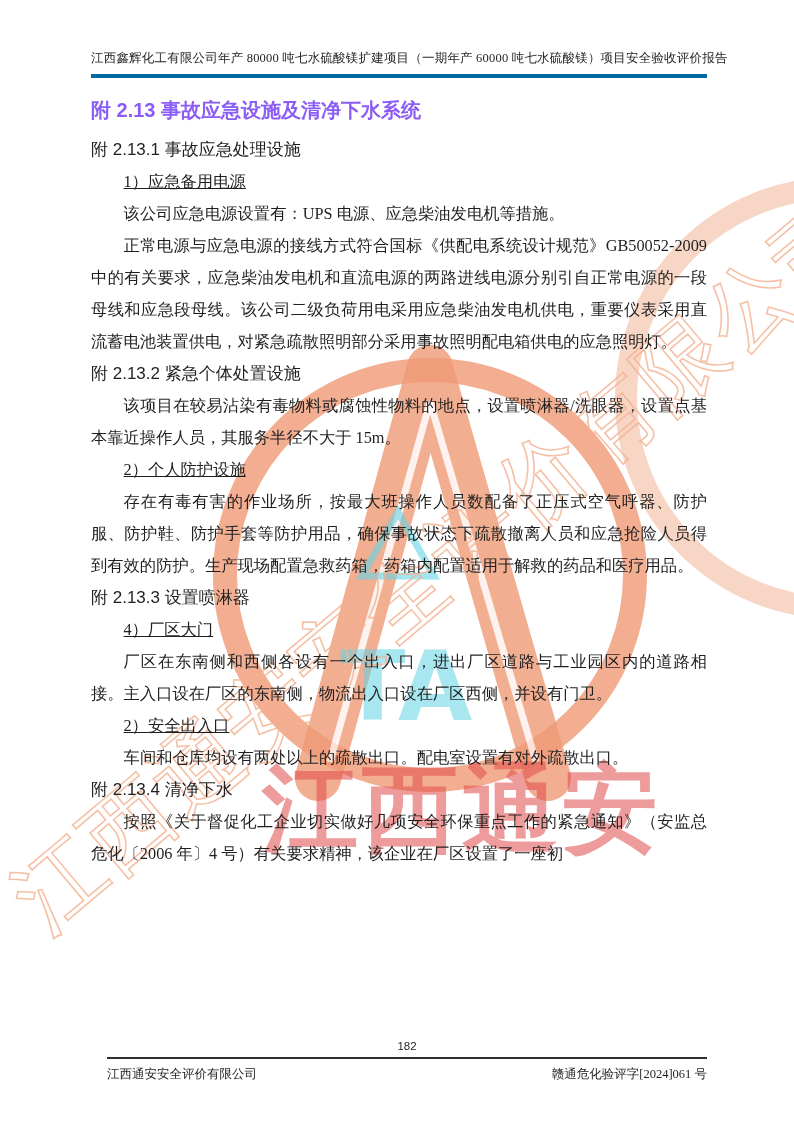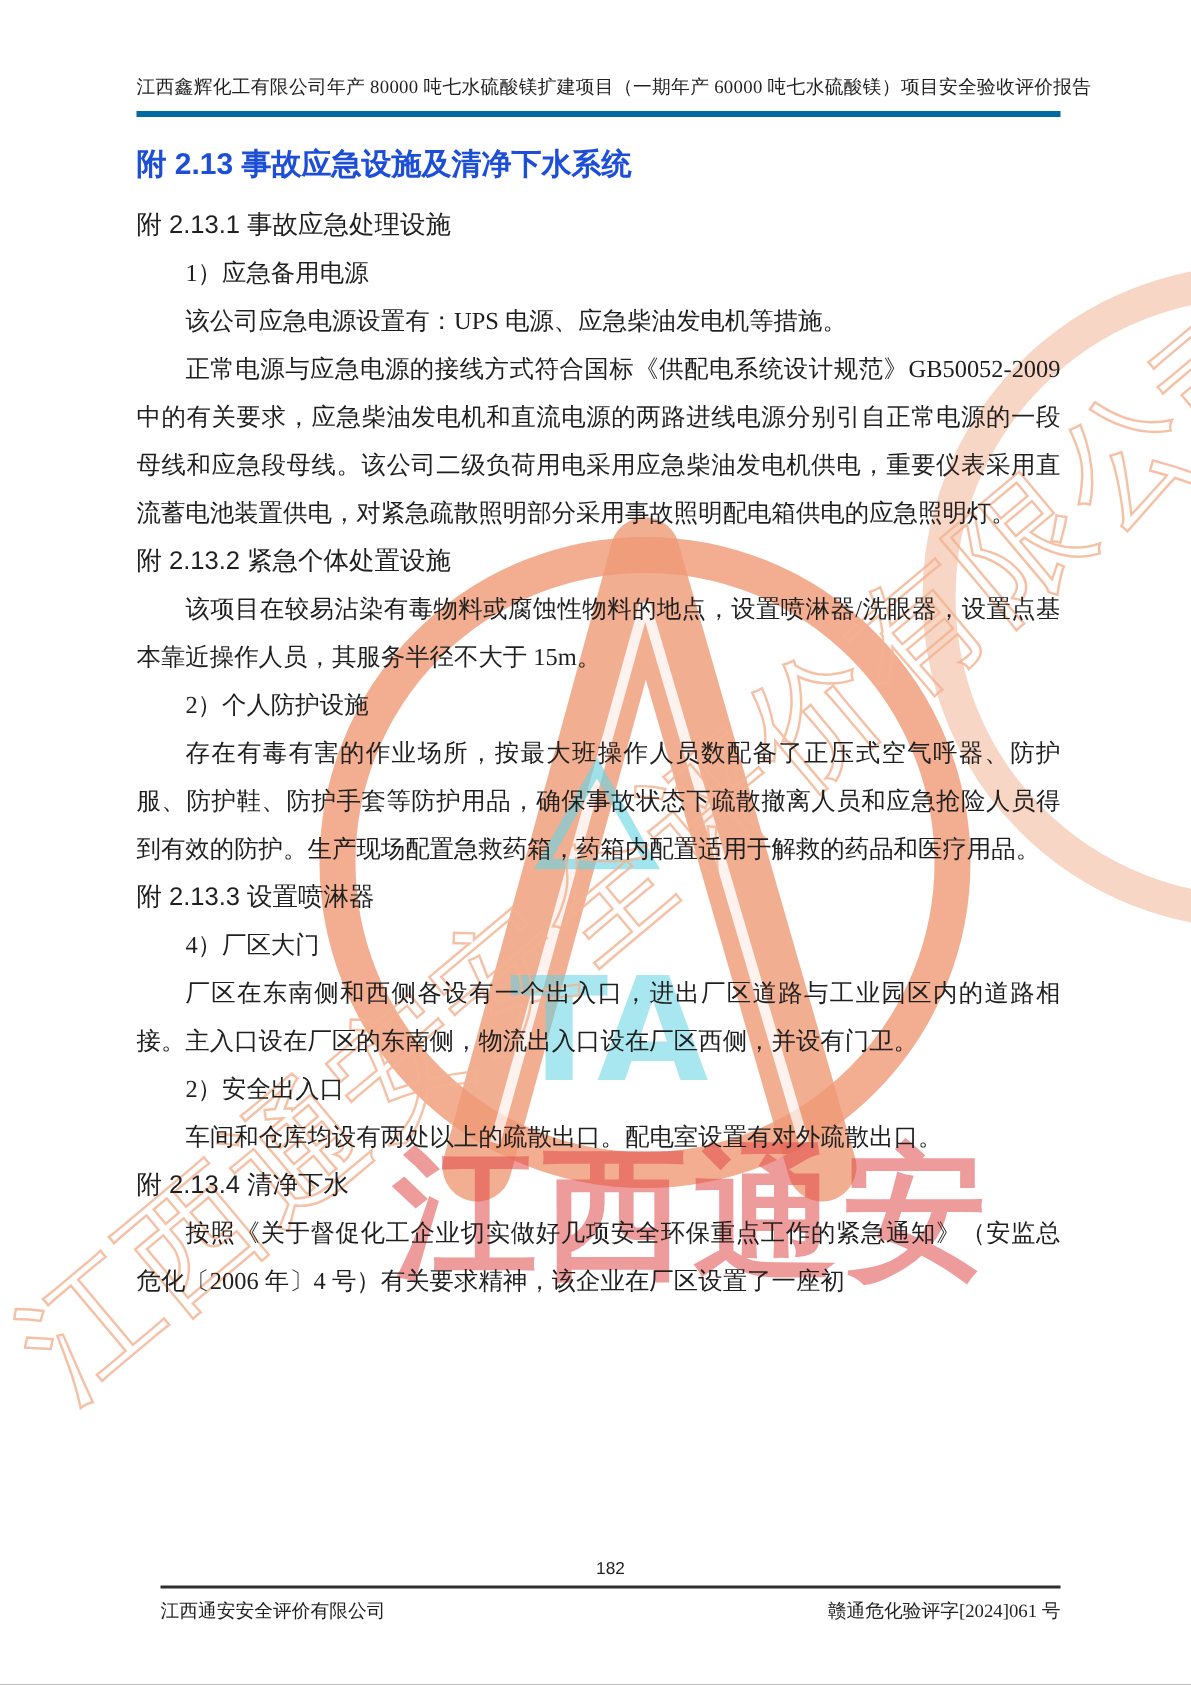--- a/index.html
+++ b/index.html
@@ -28,33 +28,33 @@
     padding-bottom:7px;
     border-bottom:4px solid #0369a1;
     white-space:nowrap;
   }
   .doc-title{
     font-family:"Liberation Sans", sans-serif;
     font-weight:bold;
     font-size:20px;
     line-height:36px;
     margin:14px 0 6px 0;
-    color:#1d4ed8;
+    color:#8b5cf6;
   }
   .sec-heading{
     font-family:Liberation Sans, sans-serif;
     font-weight:500;
     font-size:17px;
     line-height:32px;
   }
   .block{
     font-size:16.3px;
     line-height:32px;
   }
-  .block.subitem{ text-indent:2em; }
+  .block.subitem{ text-indent:2em;text-decoration:underline; }
   .block.para{
     text-indent:2em;
     text-align:justify;
   }
   
   .footer{
     position:absolute;
     left:107px;right:87px;bottom:40px;
     z-index:1;
   }

